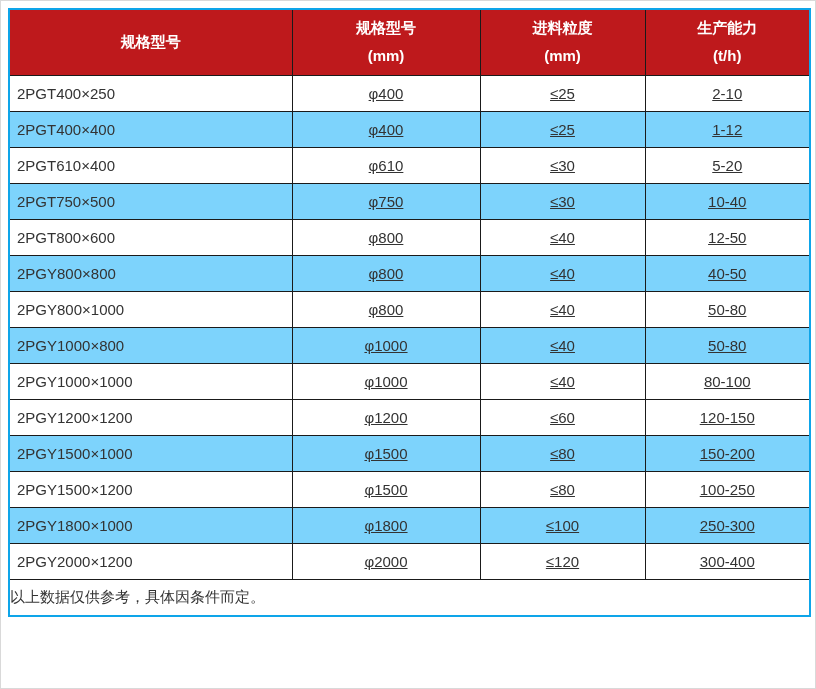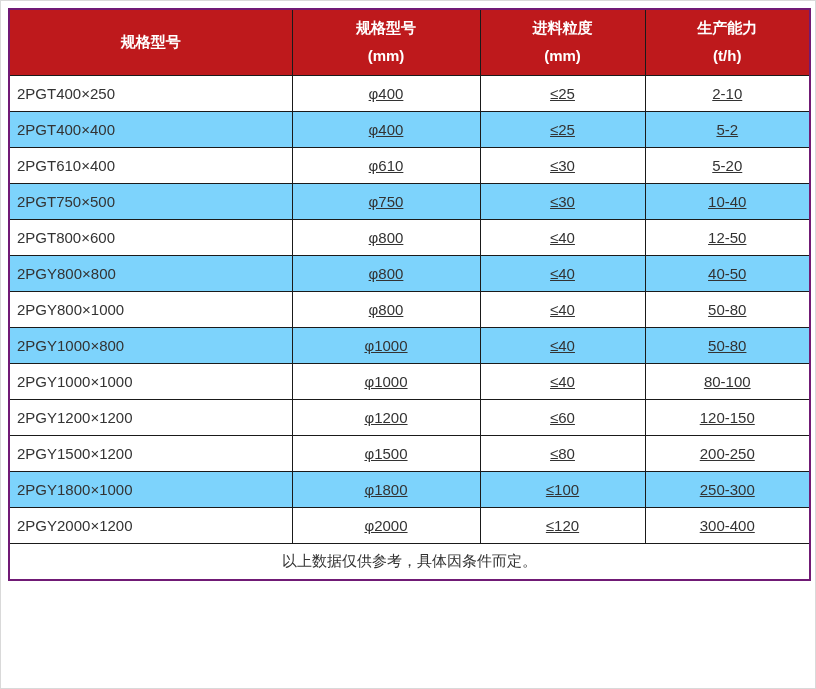--- a/index.html
+++ b/index.html
@@ -13,21 +13,21 @@
     width: 816px;
     height: 689px;
     border: 1px solid #d9d9d9;
     padding: 7px 7px 11px 7px;
     background: #ffffff;
   }
   table.spec-table {
     border-collapse: collapse;
     table-layout: fixed;
     width: 801px;
-    border: 2px solid #701a75;
+    border: 2px solid #0ea5e9;
   }
   table.spec-table th,
   table.spec-table td {
     border: 1px solid #1a1a1a;
   }
   thead th {
     background: #be191c;
     color: #ffffff;
     font-weight: bold;
     font-size: 15px;
@@ -52,21 +52,20 @@
   }
   tbody td.center {
     text-align: center;
     text-decoration: underline;
   }
   tbody tr.alt td {
     background: #7dd3fc;
   }
   tfoot td {
     height: 37px;
-    text-align: center;
     font-size: 15px;
     color: #333333;
     background: #ffffff;
     vertical-align: middle;
   }
 </style>
 </head>
 <body>
 
 <div class="page">
@@ -100,21 +99,21 @@
       <tr>
         <td class="model">2PGT400×250</td>
         <td class="center">φ400</td>
         <td class="center">≤25</td>
         <td class="center">2-10</td>
       </tr>
       <tr class="alt">
         <td class="model">2PGT400×400</td>
         <td class="center">φ400</td>
         <td class="center">≤25</td>
-        <td class="center">5-2</td>
+        <td class="center">1-12</td>
       </tr>
       <tr>
         <td class="model">2PGT610×400</td>
         <td class="center">φ610</td>
         <td class="center">≤30</td>
         <td class="center">5-20</td>
       </tr>
       <tr class="alt">
         <td class="model">2PGT750×500</td>
         <td class="center">φ750</td>
@@ -150,25 +149,31 @@
         <td class="center">φ1000</td>
         <td class="center">≤40</td>
         <td class="center">80-100</td>
       </tr>
       <tr>
         <td class="model">2PGY1200×1200</td>
         <td class="center">φ1200</td>
         <td class="center">≤60</td>
         <td class="center">120-150</td>
       </tr>
+      <tr class="alt">
+        <td class="model">2PGY1500×1000</td>
+        <td class="center">φ1500</td>
+        <td class="center">≤80</td>
+        <td class="center">150-200</td>
+      </tr>
       <tr>
         <td class="model">2PGY1500×1200</td>
         <td class="center">φ1500</td>
         <td class="center">≤80</td>
-        <td class="center">200-250</td>
+        <td class="center">100-250</td>
       </tr>
       <tr class="alt">
         <td class="model">2PGY1800×1000</td>
         <td class="center">φ1800</td>
         <td class="center">≤100</td>
         <td class="center">250-300</td>
       </tr>
       <tr>
         <td class="model">2PGY2000×1200</td>
         <td class="center">φ2000</td>

